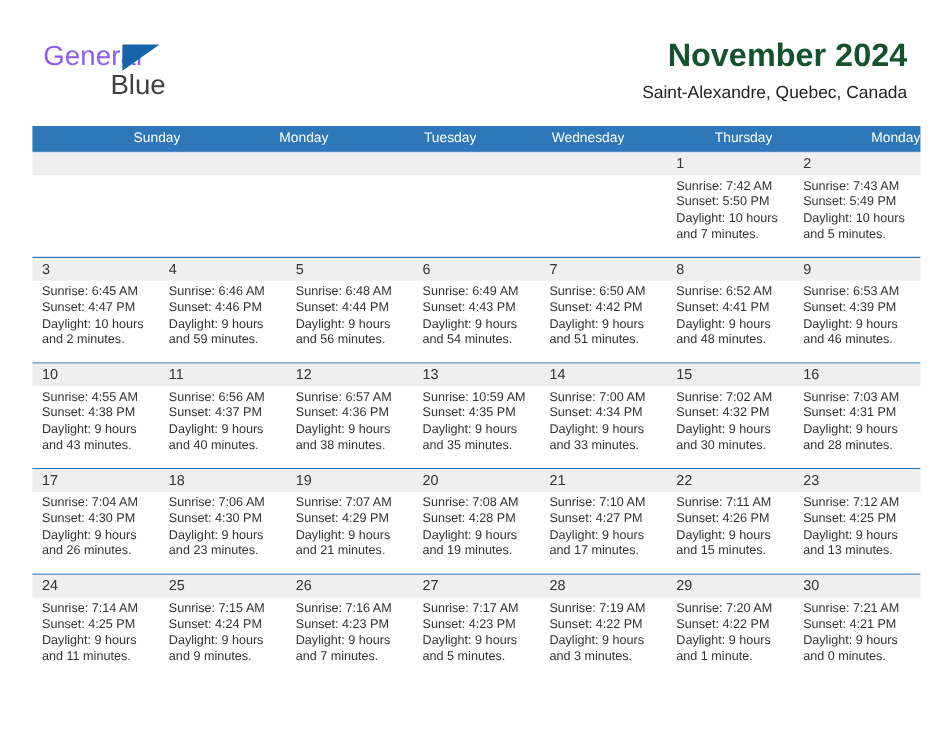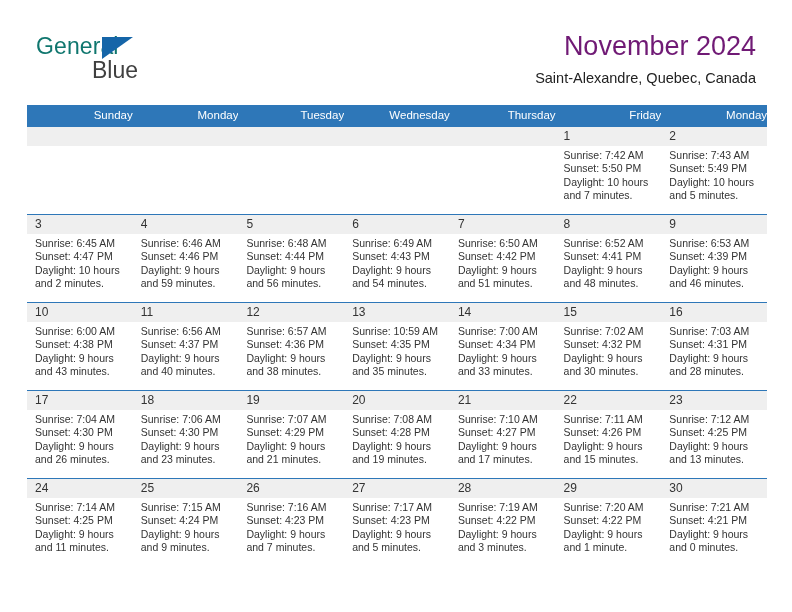--- a/index.html
+++ b/index.html
@@ -37,21 +37,21 @@
     top: 33px;
     width: 210px;
     height: 52px;
   }
   .brand-general {
     position: absolute;
     left: 0;
     top: 0;
     font-size: 23px;
     letter-spacing: 0.1px;
-    color: #0f766e;
+    color: #8b5cf6;
     line-height: 26px;
     white-space: nowrap;
   }
   .brand-tri {
     position: absolute;
     left: 66px;
     top: 4px;
     width: 0;
     height: 0;
     border-left: 31px solid #1565a8;
@@ -68,22 +68,22 @@
   }
 
   .title-block {
     position: absolute;
     right: 36px;
     top: 30px;
     text-align: right;
   }
   .cal-title {
     font-size: 27px;
-    font-weight: normal;
-    color: #701a75;
+    font-weight: bold;
+    color: #14532d;
     line-height: 33px;
     white-space: nowrap;
   }
   .cal-subtitle {
     margin-top: 6px;
     font-size: 14.5px;
     color: #222222;
     line-height: 18px;
     white-space: nowrap;
     margin-left: 20px;
@@ -186,21 +186,20 @@
   </div>
 
   <div class="calendar">
 
     <div class="weekday-row">
       <div class="weekday-cell">Sunday</div>
       <div class="weekday-cell">Monday</div>
       <div class="weekday-cell">Tuesday</div>
       <div class="weekday-cell">Wednesday</div>
       <div class="weekday-cell">Thursday</div>
-      <div class="weekday-cell">Friday</div>
       <div class="weekday-cell">Monday</div>
     </div>
 
     <div class="week-row">
       <div class="day-cell empty">
         <div class="day-num"></div>
         <div class="day-info">
           <div></div>
           <div></div>
           <div></div>
@@ -326,21 +325,21 @@
           <div>Daylight: 9 hours</div>
           <div>and 46 minutes.</div>
         </div>
       </div>
     </div>
 
     <div class="week-row">
       <div class="day-cell">
         <div class="day-num">10</div>
         <div class="day-info">
-          <div>Sunrise: 6:00 AM</div>
+          <div>Sunrise: 4:55 AM</div>
           <div>Sunset: 4:38 PM</div>
           <div>Daylight: 9 hours</div>
           <div>and 43 minutes.</div>
         </div>
       </div>
       <div class="day-cell">
         <div class="day-num">11</div>
         <div class="day-info">
           <div>Sunrise: 6:56 AM</div>
           <div>Sunset: 4:37 PM</div>

